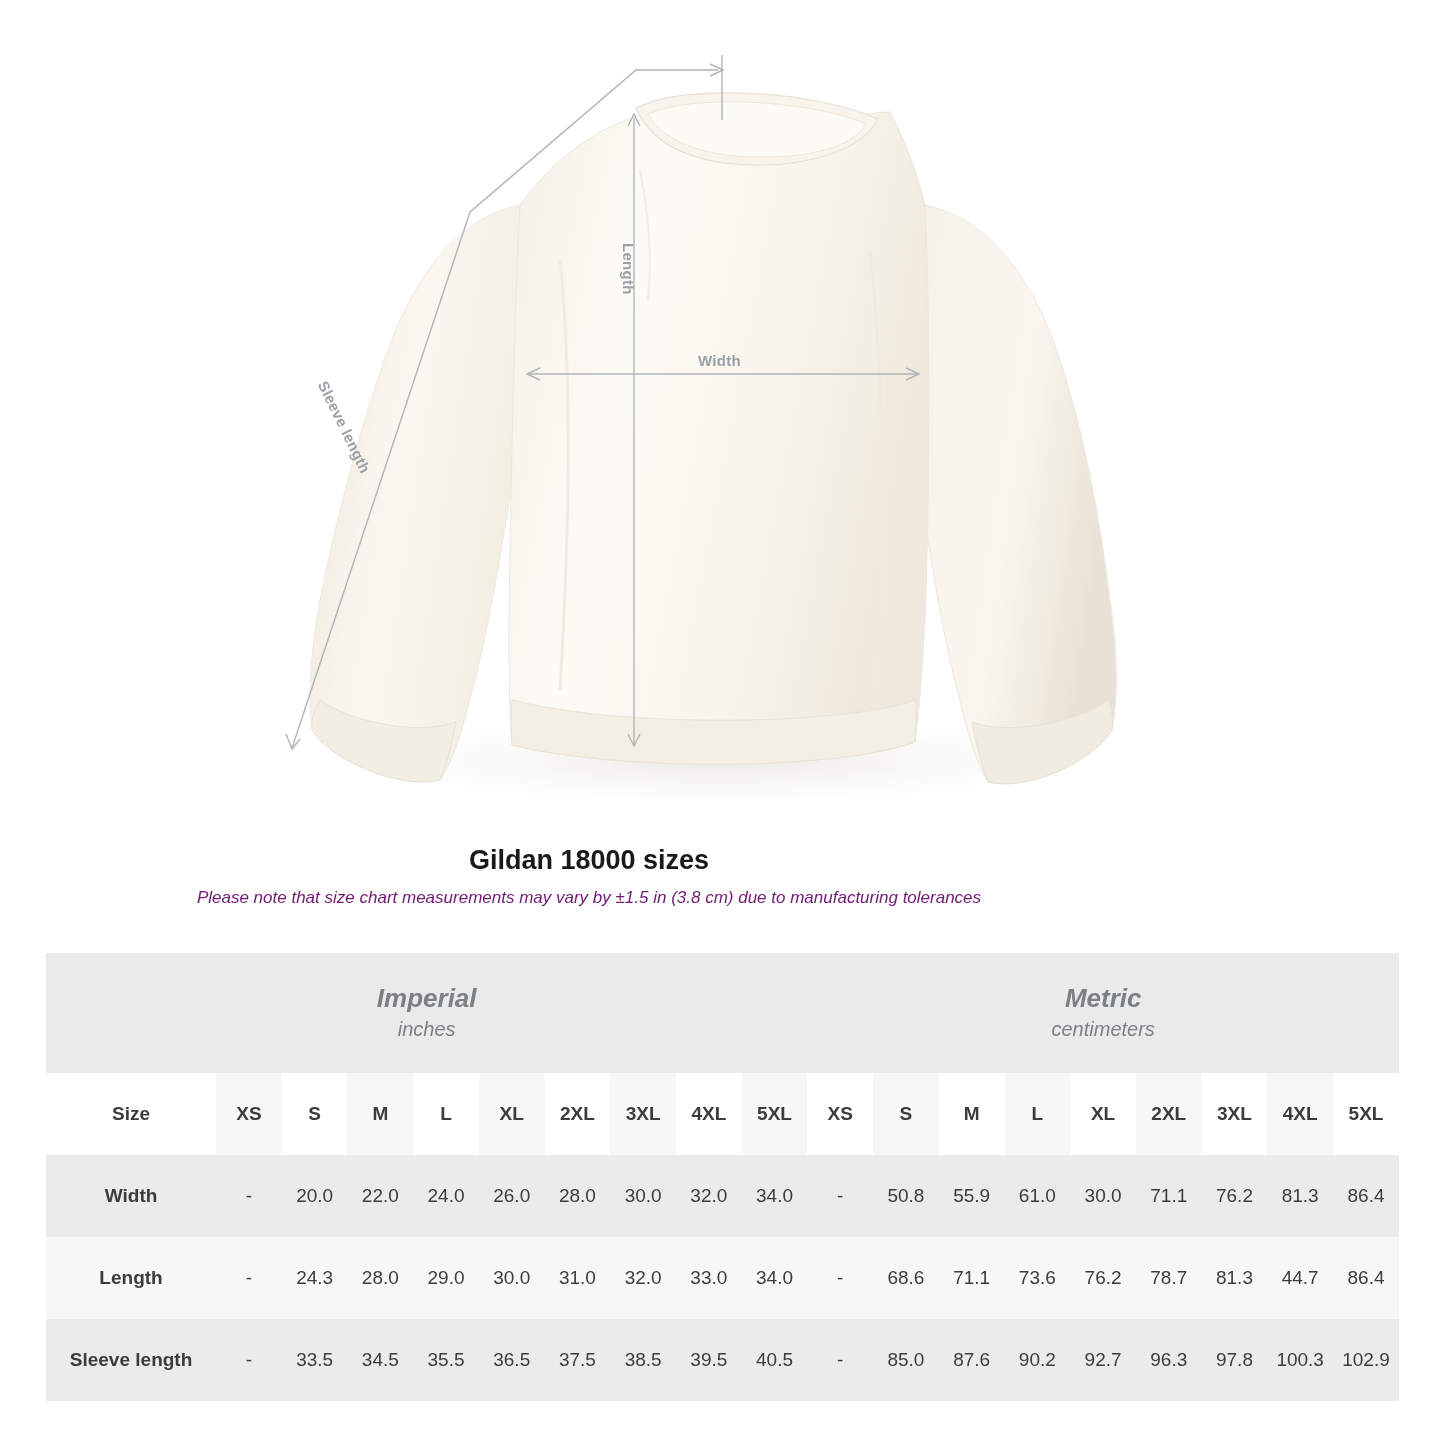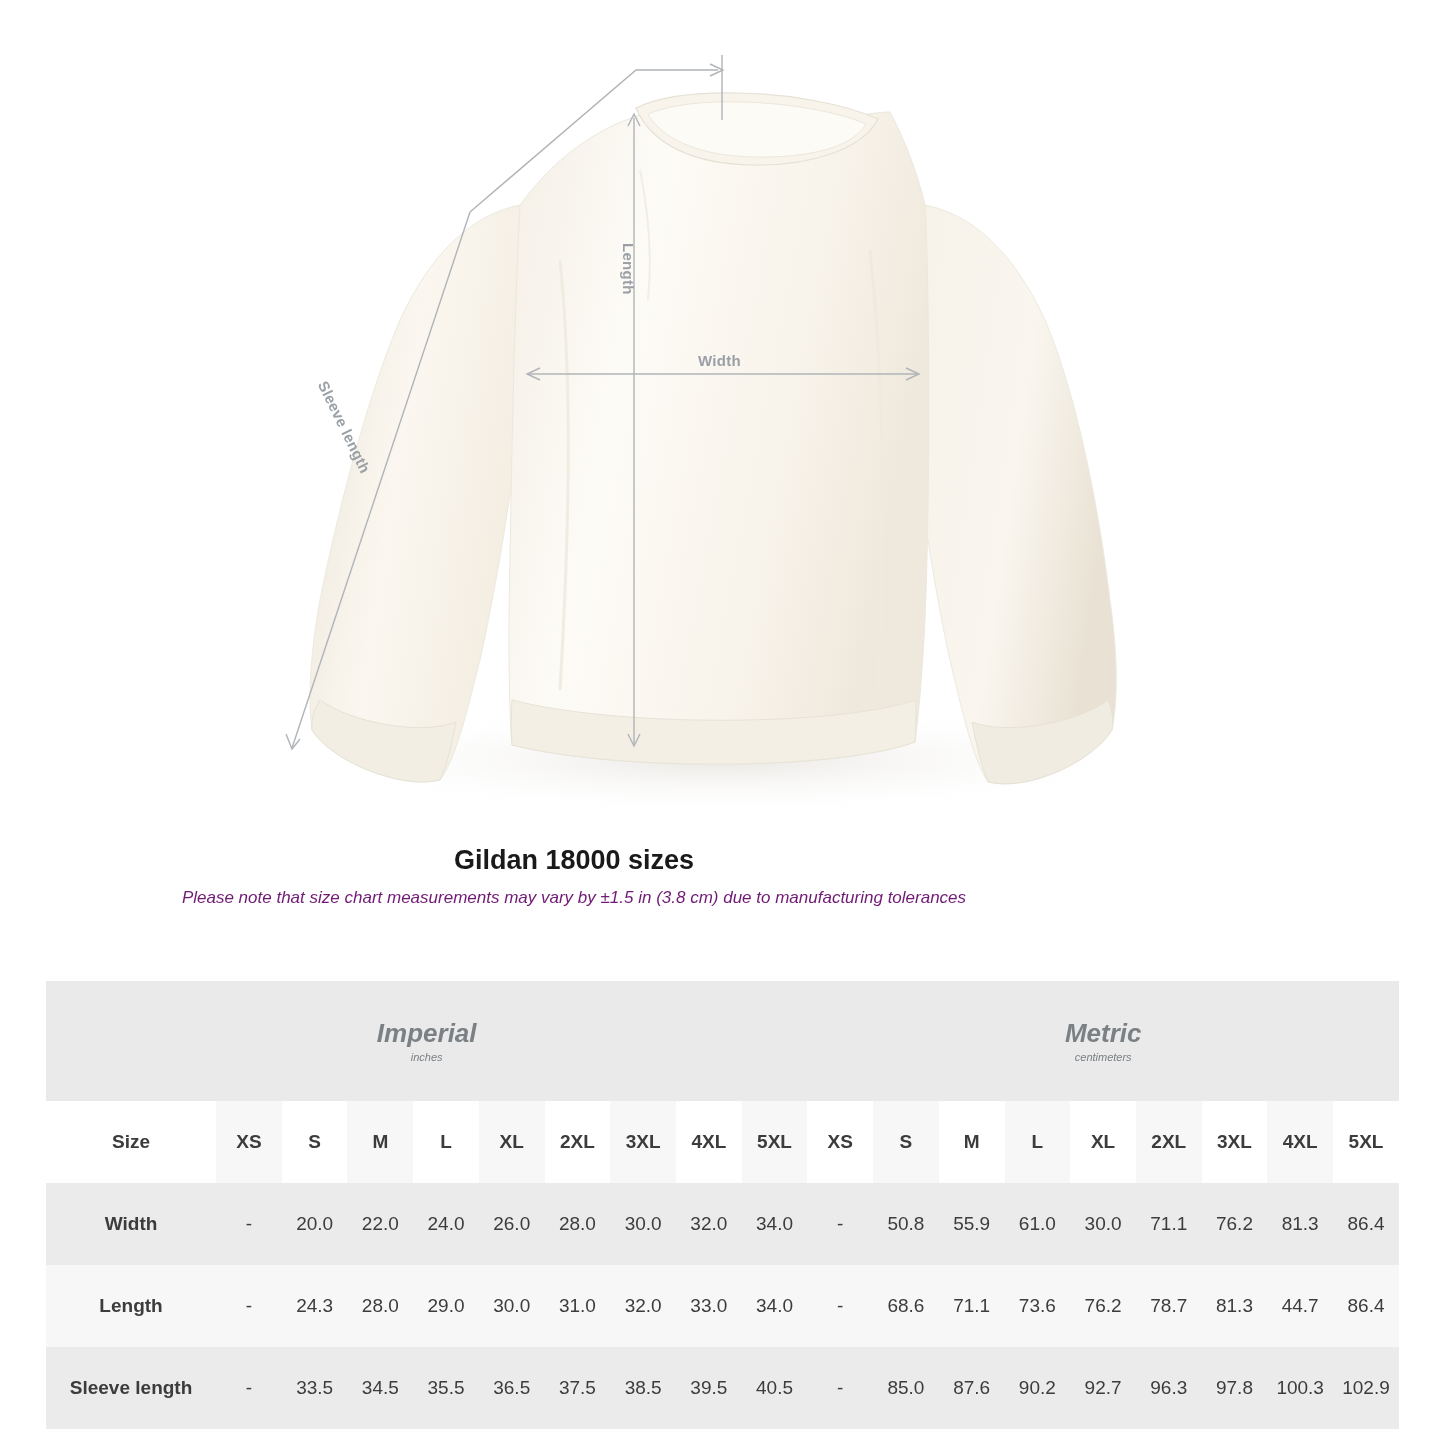--- a/index.html
+++ b/index.html
@@ -43,41 +43,41 @@
   }
   #label-sleeve {
     left: 330px; top: 378px;
     transform: rotate(64deg);
     transform-origin: left top;
   }
 
   
   #title-block {
     position: absolute;
-    left: 0; top: 845px;
+    left: 15px; top: 845px;
     width: 1148px;
     text-align: center;
   }
   #chart-title {
     font-size: 27px;
     font-weight: bold;
     color: #1a1a1a;
     margin: 0 0 12px 0;
   }
   #chart-note {
     font-size: 17px;
     font-style: italic;
     color: #701a75;
     margin: 0;
   }
 
   
   #table-wrap {
     position: absolute;
-    left: 46px; top: 981px;
+    left: 46px; top: 953px;
     width: 1353px;
   }
   table.size-chart {
     border-collapse: collapse;
     width: 1353px;
     table-layout: fixed;
   }
   table.size-chart tr.unit-head td {
     background: #eaeaea;
     height: 120px;
@@ -86,21 +86,21 @@
     border: none;
   }
   .unit-name {
     font-size: 26px;
     font-style: italic;
     font-weight: bold;
     color: #7b8085;
     line-height: 1.25;
   }
   .unit-sub {
-    font-size: 11px;
+    font-size: 20px;
     font-style: italic;
     color: #7b8085;
     line-height: 1.5;
   }
 
   table.size-chart td {
     text-align: center;
     font-size: 19px;
     color: #3c3c3c;
     height: 82px;

